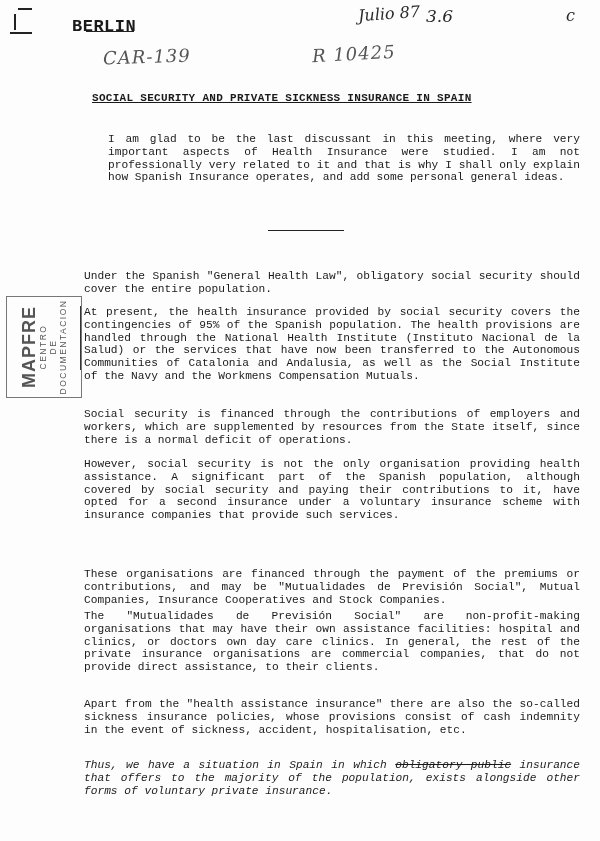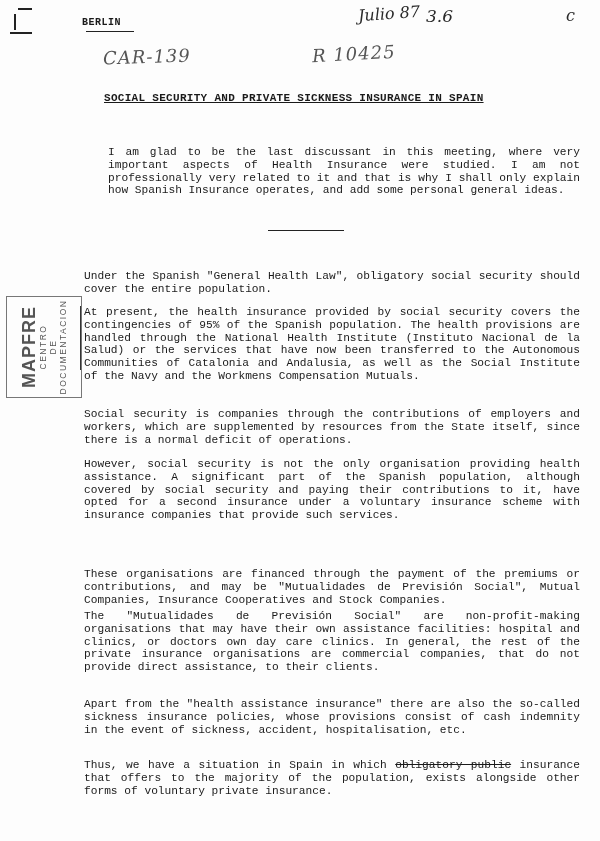--- a/index.html
+++ b/index.html
@@ -3,32 +3,32 @@
 <meta charset="utf-8">
 <style>
   html, body { margin: 0; padding: 0; }
   body {
     width: 600px; height: 841px; position: relative; overflow: hidden;
     background: #fdfdfd;
     font-family: "Liberation Mono", "DejaVu Sans Mono", monospace;
     color: #1a1a1a;
   }
   .abs { position: absolute; }
-  .header-city { left: 82px; top: 17px; font-size: 10px; font-weight: bold; letter-spacing: 0.5px; }
+  .header-city { left: 72px; top: 17px; font-size: 17px; font-weight: bold; letter-spacing: 0.5px; }
   .header-rule { left: 86px; top: 31px; width: 48px; height: 1px; background: #222; }
   .hand { font-family: "DejaVu Serif", serif; font-style: italic; color: #2a2a2a; }
   .hand-date { left: 358px; top: 4px; font-size: 16px; transform: rotate(-4deg); }
   .hand-num { left: 426px; top: 6px; font-size: 17px; }
   .hand-c { left: 566px; top: 6px; font-size: 16px; }
   .hand-ref1 { left: 103px; top: 46px; font-size: 18px; letter-spacing: 1px; color: #555; transform: rotate(-2deg); }
   .hand-ref2 { left: 312px; top: 43px; font-size: 18px; letter-spacing: 1px; color: #555; transform: rotate(-3deg); }
   .margin-mark1 { left: 18px; top: 8px; width: 14px; height: 2px; background: #222; }
   .margin-mark2 { left: 14px; top: 14px; width: 2px; height: 16px; background: #222; }
   .margin-mark3 { left: 10px; top: 32px; width: 22px; height: 2px; background: #222; }
-  .title { left: 104px; top: 92px; font-size: 11px; font-weight: bold; text-decoration: underline; letter-spacing: 0.3px; }
+  .title { left: 92px; top: 92px; font-size: 11px; font-weight: bold; text-decoration: underline; letter-spacing: 0.3px; }
   .para { left: 84px; width: 496px; font-size: 11.2px; line-height: 12.8px; text-align: justify; white-space: normal; }
   .intro { left: 108px; width: 472px; }
   .divider { left: 268px; top: 230px; width: 76px; height: 1px; background: #222; }
   .stamp {
     left: 6px; top: 296px; width: 76px; height: 102px;
     border: 1px solid #777; box-sizing: border-box; color: #555;
   }
   .stamp-inner { position: absolute; left: 50%; top: 50%; transform: translate(-50%, -50%) rotate(-90deg);
     display: flex; flex-direction: column; align-items: center; width: 100px; }
   .stamp-mapfre { font-family: "Liberation Sans", sans-serif; font-size: 18px; font-weight: bold; letter-spacing: 1px; line-height: 18px; }
@@ -47,36 +47,36 @@
 <div class="abs header-rule"></div>
 
 <div class="abs hand hand-date">Julio 87</div>
 <div class="abs hand hand-num">3.6</div>
 <div class="abs hand hand-c">c</div>
 <div class="abs hand hand-ref1">CAR-139</div>
 <div class="abs hand hand-ref2">R 10425</div>
 
 <div class="abs title">SOCIAL SECURITY AND PRIVATE SICKNESS INSURANCE IN SPAIN</div>
 
-<div class="abs para intro" style="top:133px;margin-top:13px;">I am glad to be the last discussant in this meeting, where very important aspects of Health Insurance were studied. I am not professionally very related to it and that is why I shall only explain how Spanish Insurance operates, and add some personal general ideas.</div>
+<div class="abs para intro" style="top:133px;">I am glad to be the last discussant in this meeting, where very important aspects of Health Insurance were studied. I am not professionally very related to it and that is why I shall only explain how Spanish Insurance operates, and add some personal general ideas.</div>
 
 <div class="abs divider"></div>
 
 <div class="abs stamp">
   <div class="stamp-inner">
     <div class="stamp-mapfre">MAPFRE</div>
     <div class="stamp-line">CENTRO</div>
     <div class="stamp-line">DE</div>
     <div class="stamp-line">DOCUMENTACION</div>
   </div>
 </div>
 <div class="abs margin-bracket"></div>
 
 <div class="abs para" style="top:270px;">Under the Spanish "General Health Law", obligatory social security should cover the entire population.</div>
 <div class="abs para" style="top:306px;">At present, the health insurance provided by social security covers the contingencies of 95% of the Spanish population. The health provisions are handled through the National Health Institute (Instituto Nacional de la Salud) or the services that have now been transferred to the Autonomous Communities of Catalonia and Andalusia, as well as the Social Institute of the Navy and the Workmens Compensation Mutuals.</div>
-<div class="abs para" style="top:408px;">Social security is companies through the contributions of employers and workers, which are supplemented by resources from the State itself, since there is a normal deficit of operations.</div>
+<div class="abs para" style="top:408px;">Social security is financed through the contributions of employers and workers, which are supplemented by resources from the State itself, since there is a normal deficit of operations.</div>
 <div class="abs para" style="top:458px;">However, social security is not the only organisation providing health assistance. A significant part of the Spanish population, although covered by social security and paying their contributions to it, have opted for a second insurance under a voluntary insurance scheme with insurance companies that provide such services.</div>
 <div class="abs para" style="top:568px;">These organisations are financed through the payment of the premiums or contributions, and may be "Mutualidades de Previsión Social", Mutual Companies, Insurance Cooperatives and Stock Companies.</div>
 <div class="abs para" style="top:610px;">The "Mutualidades de Previsión Social" are non-profit-making organisations that may have their own assistance facilities: hospital and clinics, or doctors own day care clinics. In general, the rest of the private insurance organisations are commercial companies, that do not provide direct assistance, to their clients.</div>
 <div class="abs para" style="top:698px;">Apart from the "health assistance insurance" there are also the so-called sickness insurance policies, whose provisions consist of cash indemnity in the event of sickness, accident, hospitalisation, etc.</div>
-<div class="abs para" style="top:759px;">
+<div class="abs para" style="top:759px;font-style:italic;">
   <span>Thus, we have a situation in Spain in which </span><span class="strike">obligatory public</span><span> insurance that offers to the majority of the population, exists alongside other forms of voluntary private insurance.</span>
 </div>
 
 </body></html>

